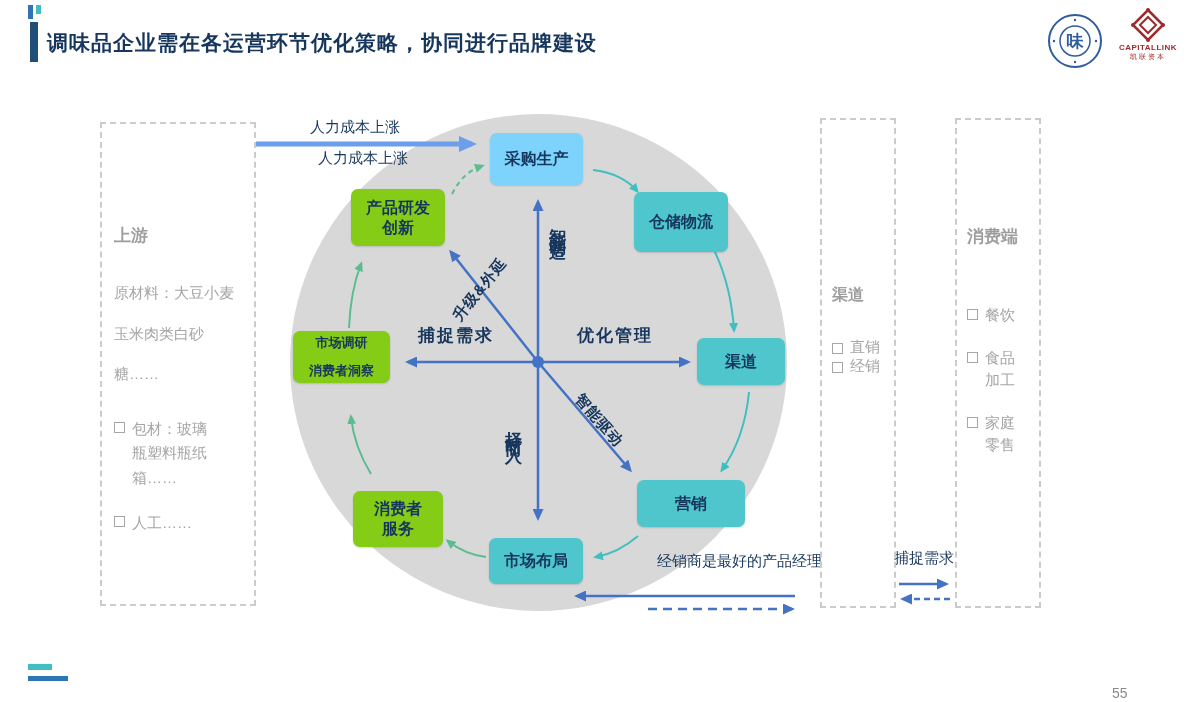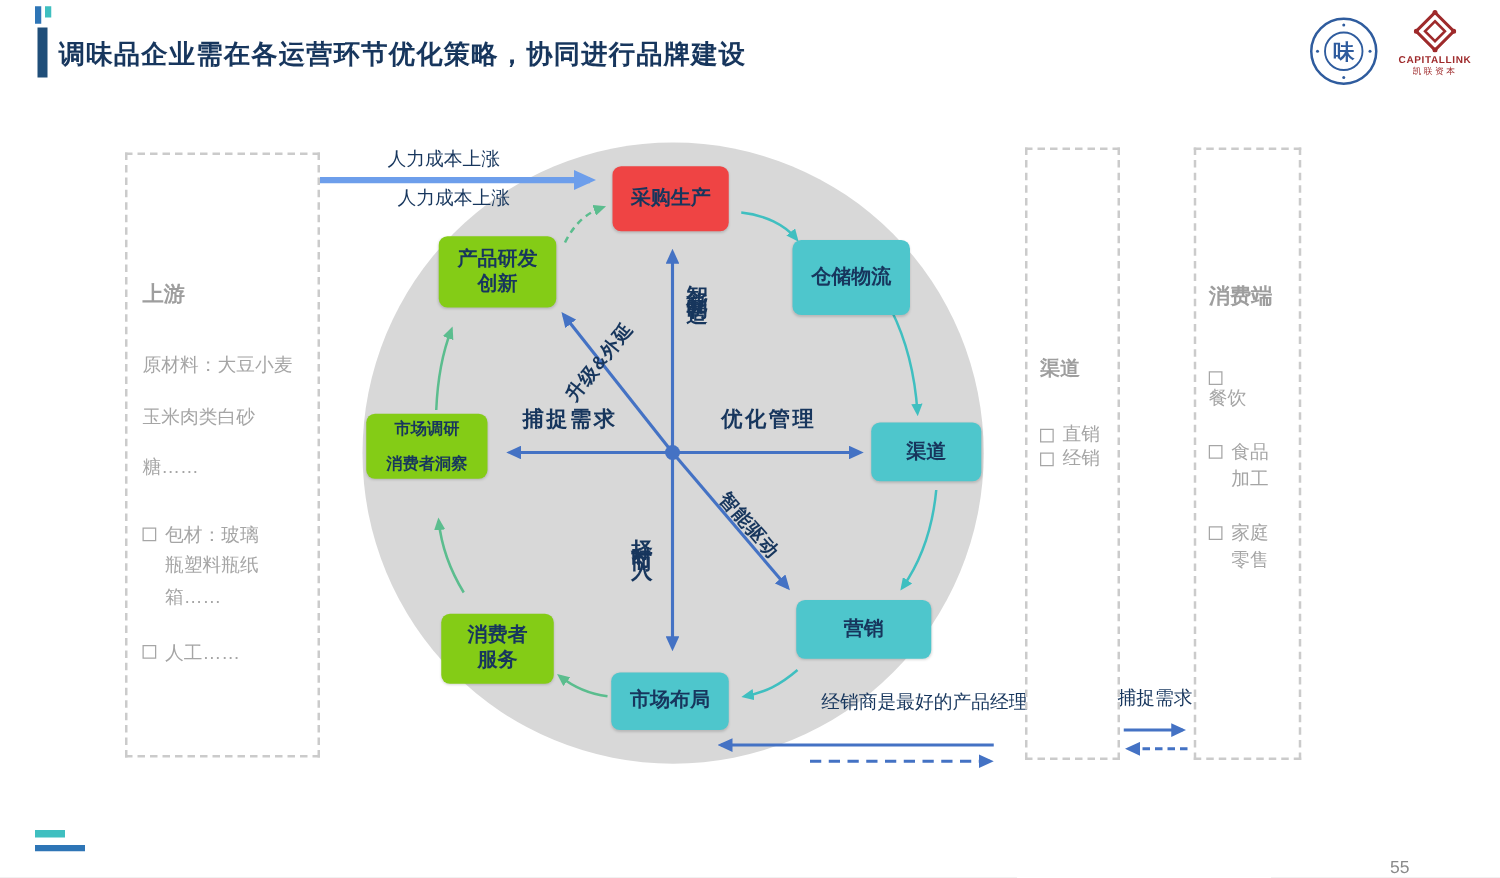--- a/index.html
+++ b/index.html
@@ -18,21 +18,21 @@
   .panel .p-text{font-size:15px;}
   .bullet{display:inline-block;width:9px;height:9px;border:1.5px solid #A6A6A6;margin-right:7px;flex:0 0 auto;margin-top:5px;}
   .p-item{display:flex;align-items:flex-start;font-size:15px;}
   
   .big-circle{position:absolute;left:290px;top:114px;width:497px;height:497px;border-radius:50%;background:#D8D8D8;}
   .node{
     position:absolute;display:flex;flex-direction:column;align-items:center;justify-content:center;
     border-radius:7px;font-weight:bold;color:#17365D;text-align:center;line-height:1.25;
     box-shadow:0 1px 2px rgba(0,0,0,0.15);
   }
-  .node-blue{background:#ef4444;}
+  .node-blue{background:#7dd3fc;}
   .node-teal{background:#4EC6CC;}
   .node-green{background:#84cc16;}
   .axis-label{position:absolute;font-weight:bold;color:#17365D;font-size:17px;letter-spacing:2px;}
   .axis-vert{writing-mode:vertical-rl;letter-spacing:5px;}
   .diag-label{position:absolute;font-weight:bold;color:#17365D;font-size:15px;text-align:center;letter-spacing:1px;}
   .annot{position:absolute;color:#17365D;font-size:15px;font-weight:500;}
   .page-num{position:absolute;left:1112px;top:648px;font-size:14px;color:#8A8A8A;margin-top:37px;}
   svg.overlay{position:absolute;left:0;top:0;pointer-events:none;}
   
   .seal-logo{position:absolute;left:1046px;top:12px;width:58px;height:58px;}
@@ -185,21 +185,21 @@
       <span>直销</span>
     </div>
     <div class="p-item" style="">
       <span class="bullet"></span>
       <span>经销</span>
     </div>
   </div>
 
   <div class="panel" style="left:955px;top:118px;width:86px;height:490px;padding:0 10px;">
     <div class="p-title" style="margin-top:105px;">消费端</div>
-    <div class="p-item" style="margin-top:44px;line-height:1.5;flex-direction:column;">
+    <div class="p-item" style="margin-top:56px;line-height:1.5;">
       <span class="bullet"></span>
       <span style="width:34px;">餐饮</span>
     </div>
     <div class="p-item" style="margin-top:20px;line-height:1.5;">
       <span class="bullet"></span>
       <span style="width:34px;">食品加工</span>
     </div>
     <div class="p-item" style="margin-top:20px;line-height:1.5;">
       <span class="bullet"></span>
       <span style="width:34px;">家庭零售</span>

